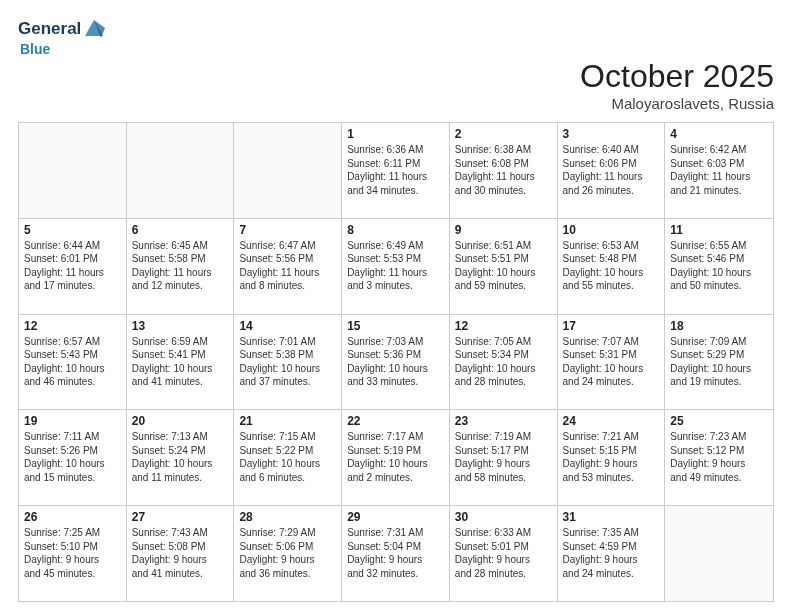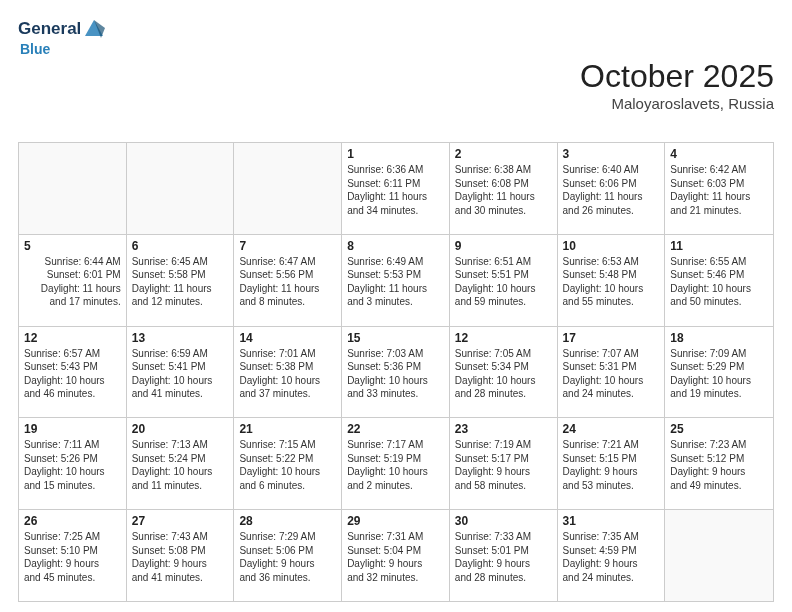--- a/index.html
+++ b/index.html
@@ -9,21 +9,20 @@
       width: 792px;
       height: 612px;
       overflow: hidden;
     }
     .container {
       width: 792px;
       height: 612px;
       padding: 18px 18px 10px 18px;
       display: flex;
       flex-direction: column;
-      gap: 20px;
     }
     .header {
       display: flex;
       justify-content: space-between;
       align-items: flex-start;
       margin-bottom: 10px;
     }
     .logo {
       display: flex;
       flex-direction: column;
@@ -164,21 +163,21 @@
             <div class="day-num">4</div>
             <div class="day-info" style="white-space: pre-line;">Sunrise: 6:42 AM
 Sunset: 6:03 PM
 Daylight: 11 hours
 and 21 minutes.</div>
           </div>
         </div>
         <div class="week-row">
           <div class="day-cell">
             <div class="day-num">5</div>
-            <div class="day-info" style="white-space: pre-line; text-align: right;">Sunrise: 6:44 AM
+            <div class="day-info" style="white-space: pre-line;">Sunrise: 6:44 AM
 Sunset: 6:01 PM
 Daylight: 11 hours
 and 17 minutes.</div>
           </div>
           <div class="day-cell">
             <div class="day-num">6</div>
             <div class="day-info" style="white-space: pre-line;">Sunrise: 6:45 AM
 Sunset: 5:58 PM
 Daylight: 11 hours
 and 12 minutes.</div>
@@ -345,21 +344,21 @@
           </div>
           <div class="day-cell">
             <div class="day-num">29</div>
             <div class="day-info" style="white-space: pre-line;">Sunrise: 7:31 AM
 Sunset: 5:04 PM
 Daylight: 9 hours
 and 32 minutes.</div>
           </div>
           <div class="day-cell">
             <div class="day-num">30</div>
-            <div class="day-info" style="white-space: pre-line;">Sunrise: 7:33 AM
+            <div class="day-info" style="white-space: pre-line;">Sunrise: 6:33 AM
 Sunset: 5:01 PM
 Daylight: 9 hours
 and 28 minutes.</div>
           </div>
           <div class="day-cell">
             <div class="day-num">31</div>
             <div class="day-info" style="white-space: pre-line;">Sunrise: 7:35 AM
 Sunset: 4:59 PM
 Daylight: 9 hours
 and 24 minutes.</div>

